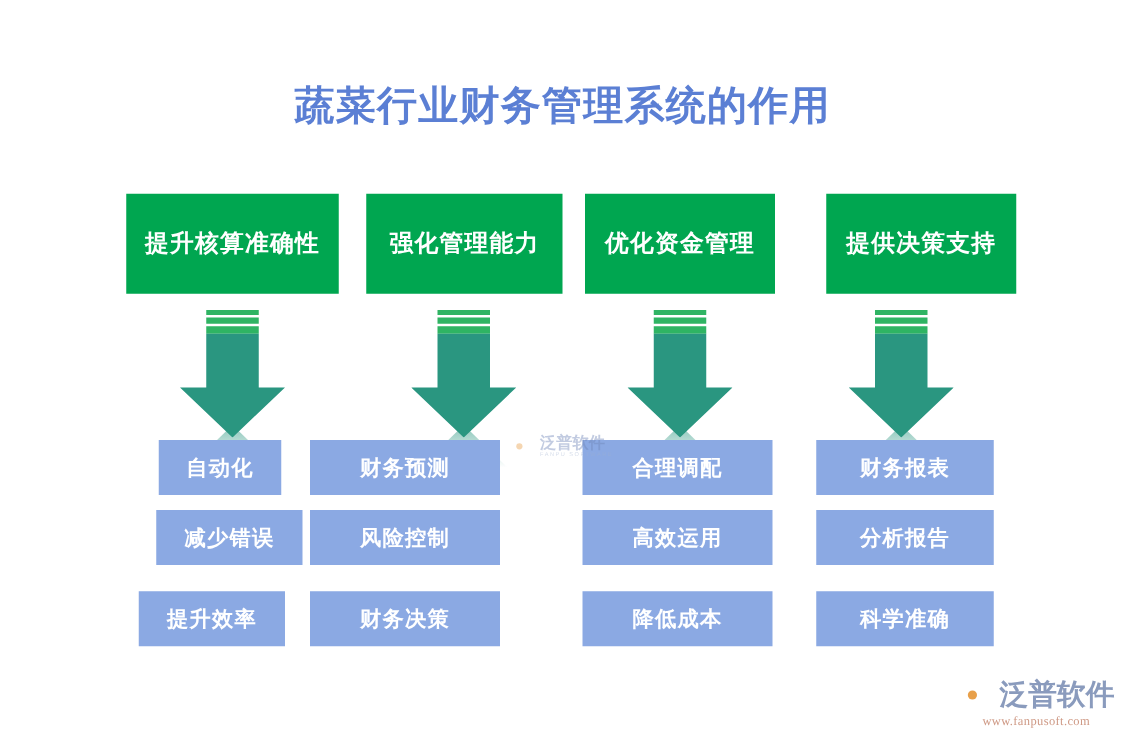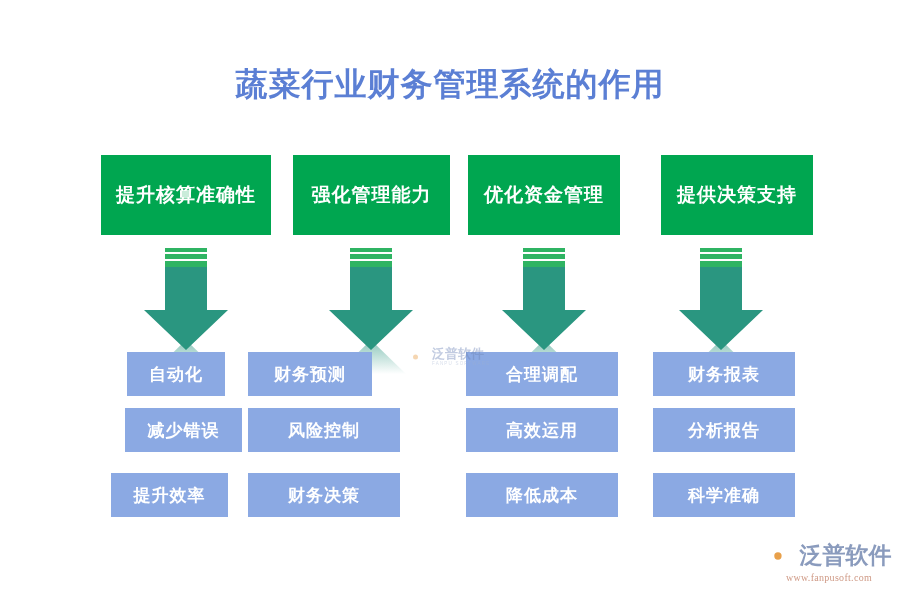--- a/index.html
+++ b/index.html
@@ -205,21 +205,21 @@
     <div class="arrow-wrap" style="left:36px;">
       <svg class="arrow-svg" viewBox="0 0 84 102" xmlns="http://www.w3.org/2000/svg">
         <rect x="21" y="0" width="42" height="4" fill="#2fb463"></rect>
         <rect x="21" y="6" width="42" height="5" fill="#2fb463"></rect>
         <rect x="21" y="13" width="42" height="6" fill="#2fb463"></rect>
         <path d="M21 19 H63 V62 H84 L42 102 L0 62 H21 Z" fill="#2a9680"></path>
       </svg>
       <div class="arrow-glow"></div>
     </div>
 
-    <div class="blue-box blue-row-0" style="left:-45px;width:124px;">财务预测</div>
+    <div class="blue-box blue-row-0" style="left:-45px;width:152px;">财务预测</div>
     <div class="blue-box blue-row-1" style="left:-45px;width:152px;">风险控制</div>
     <div class="blue-box blue-row-2" style="left:-45px;width:152px;text-align:center;">财务决策</div>
   </div>
 
   <div class="column" style="left:468px;width:152px;">
     <div class="green-box" style="left:0;width:152px;">优化资金管理</div>
 
     <div class="arrow-wrap" style="left:34px;">
       <svg class="arrow-svg" viewBox="0 0 84 102" xmlns="http://www.w3.org/2000/svg">
         <rect x="21" y="0" width="42" height="4" fill="#2fb463"></rect>

